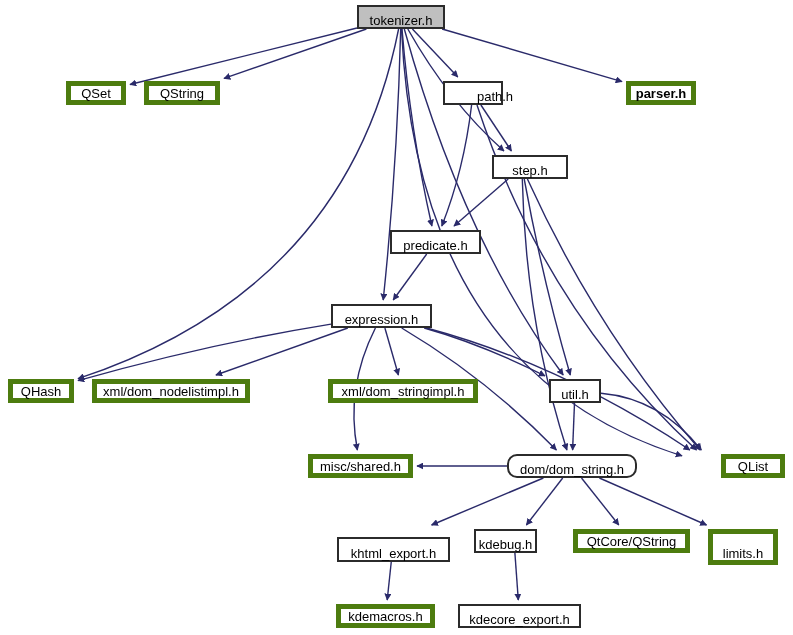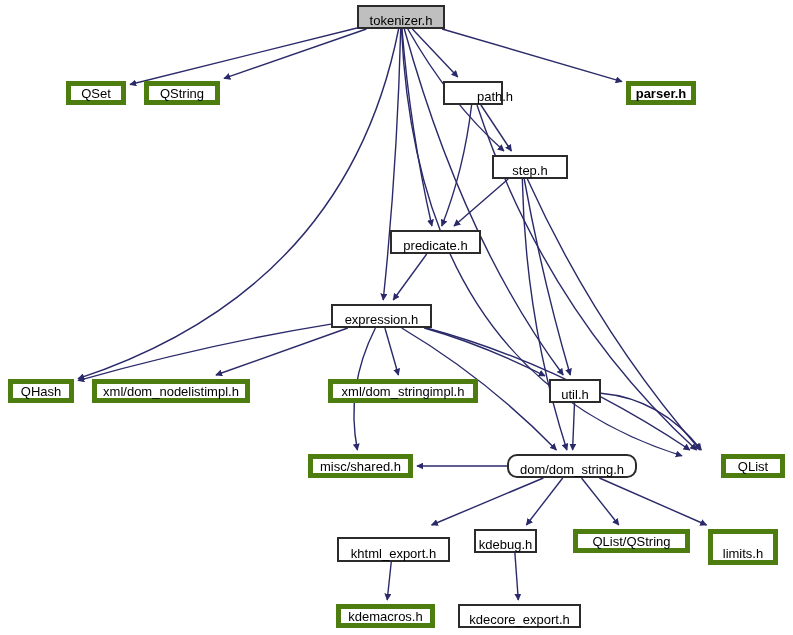--- a/index.html
+++ b/index.html
@@ -140,21 +140,21 @@
       <div class="node thick" style="left: 507px; top: 454px; width: 130px; height: 24px; border-radius: 10px;">
         <span>dom/dom_string.h</span>
       </div>
       <div class="node thick" style="left: 337px; top: 537px; width: 113px; height: 25px;">
         <span>khtml_export.h</span>
       </div>
       <div class="node thick" style="left: 474px; top: 529px; width: 63px; height: 24px;">
         <span>kdebug.h</span>
       </div>
       <div class="node thin" style="left: 573px; top: 529px; width: 117px; height: 24px;">
-        <span>QList/QString</span>
+        <span>QtCore/QString</span>
       </div>
       <div class="node thin" style="left: 708px; top: 529px; width: 70px; height: 36px;">
         <span>limits.h</span>
       </div>
       <div class="node thin" style="left: 336px; top: 604px; width: 99px; height: 24px;">
         <span>kdemacros.h</span>
       </div>
       <div class="node thick" style="left: 458px; top: 604px; width: 123px; height: 24px;">
         <span>kdecore_export.h</span>
       </div>

